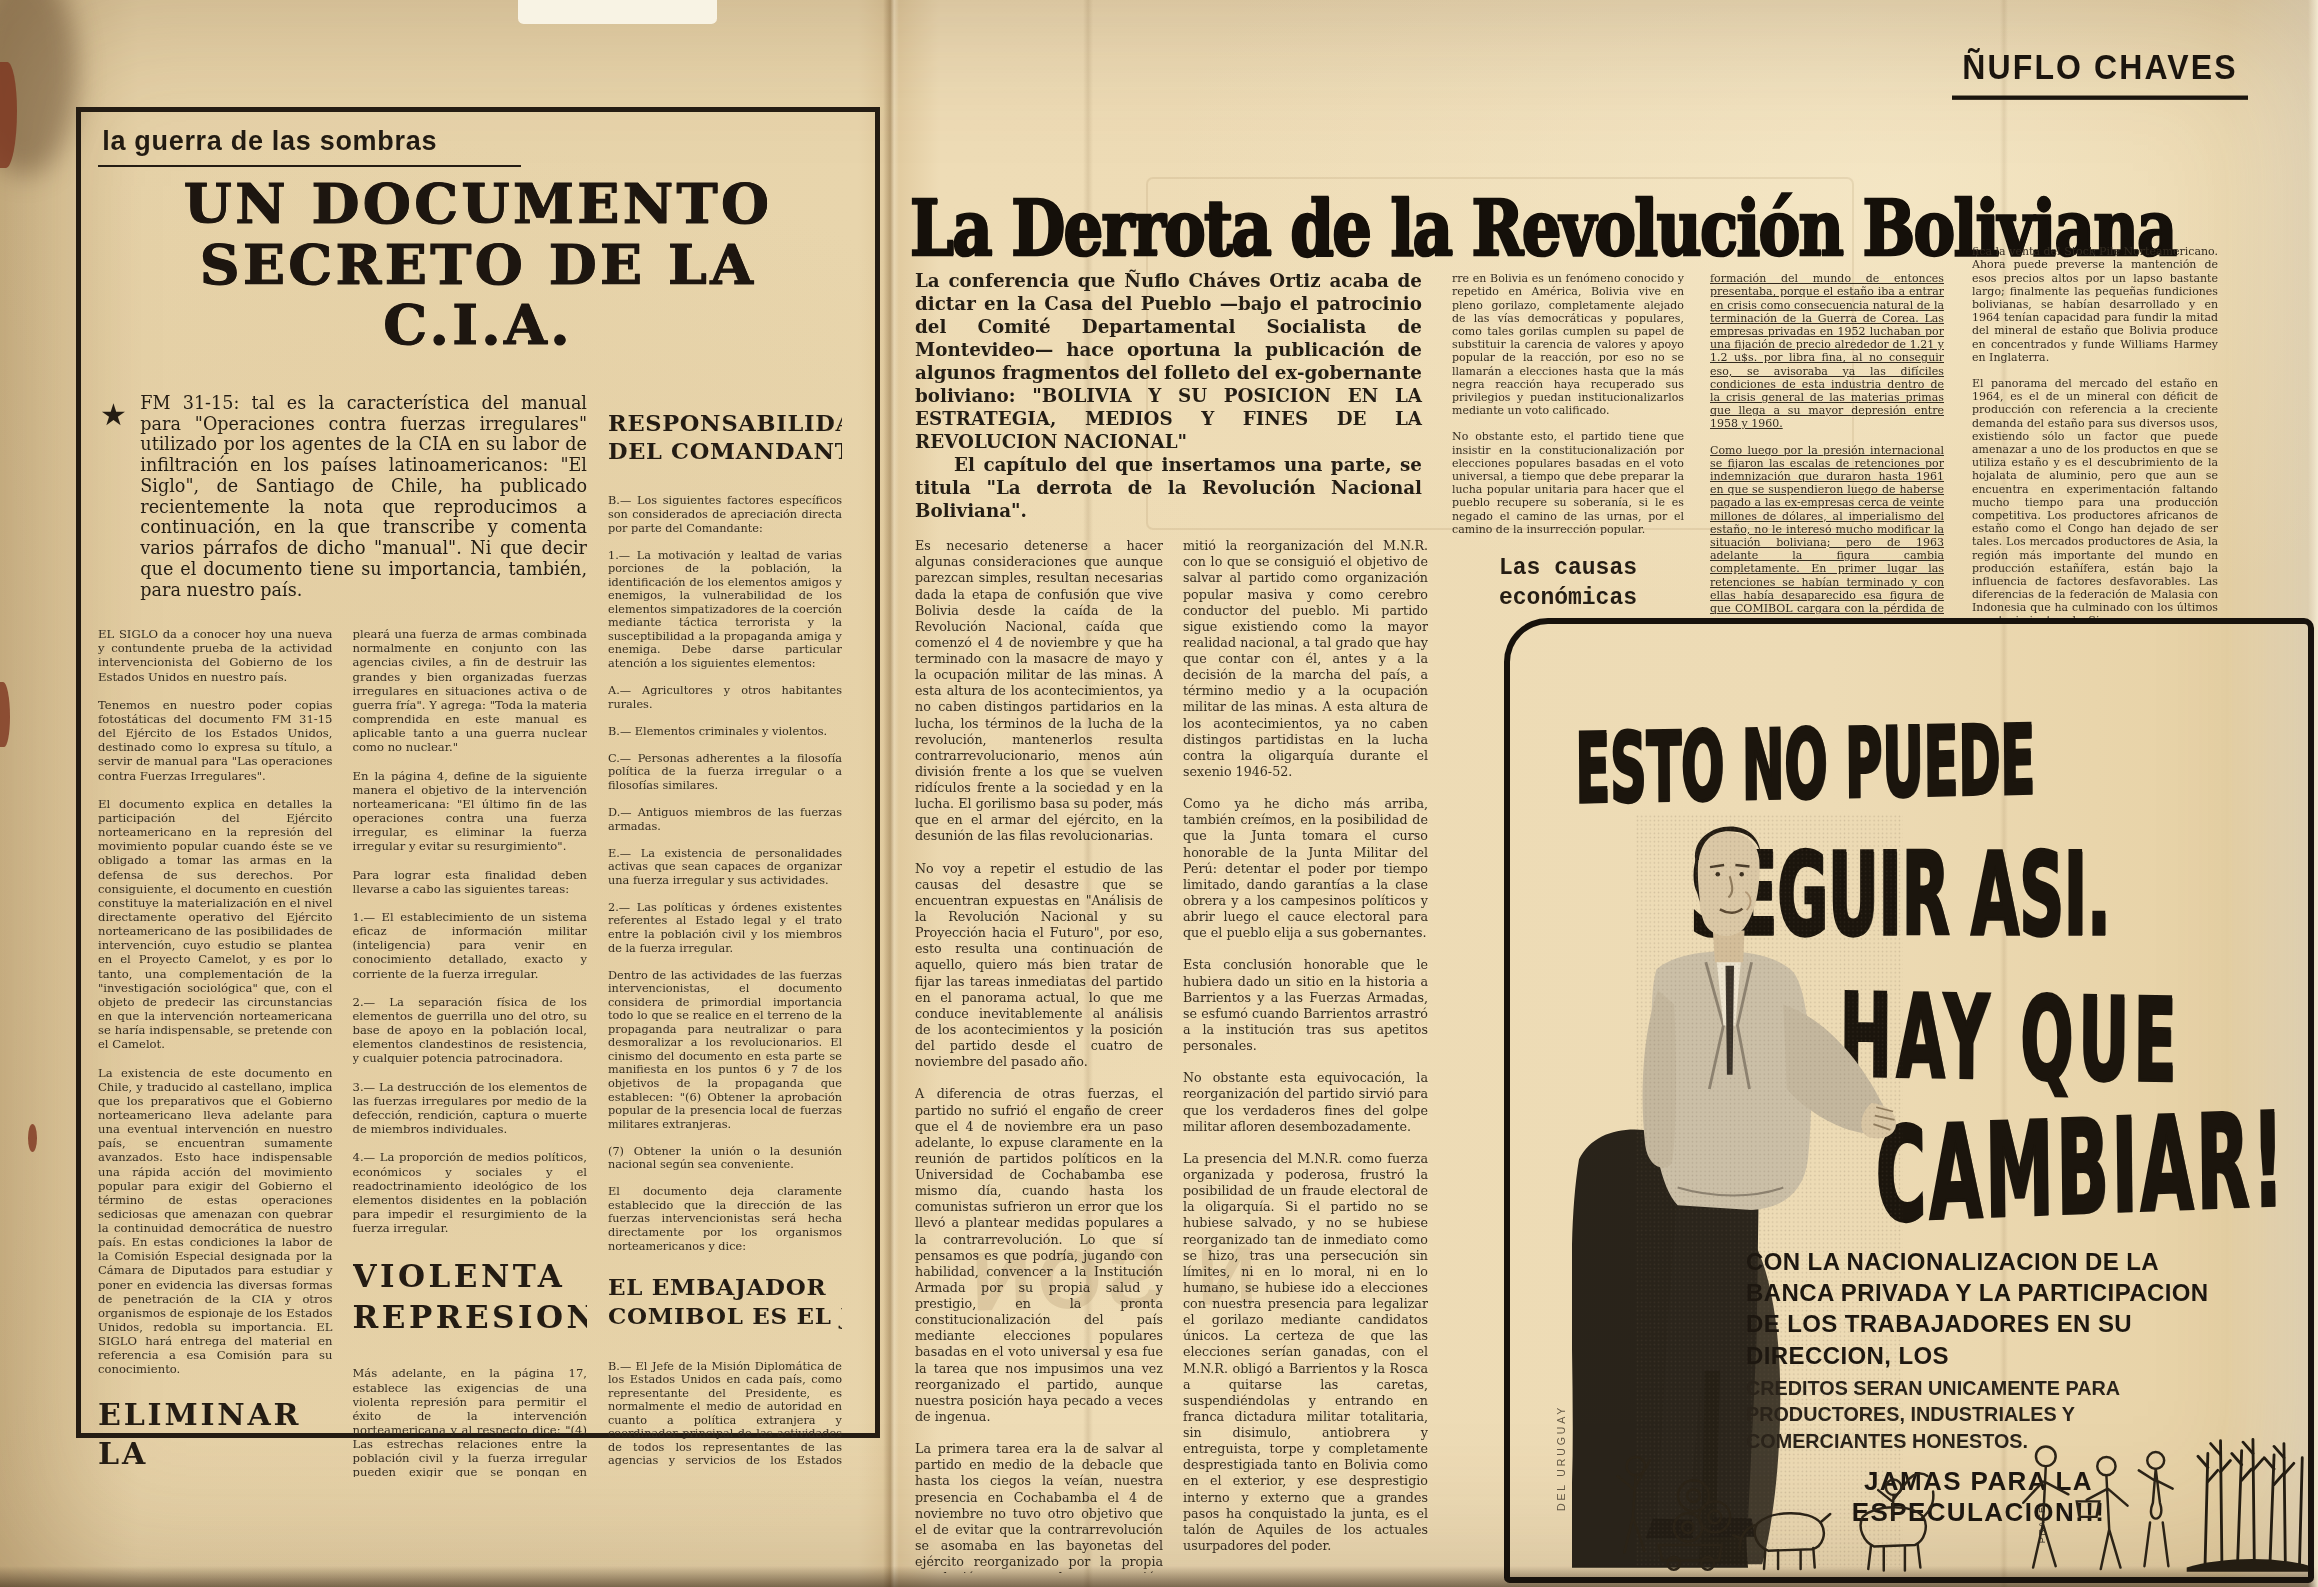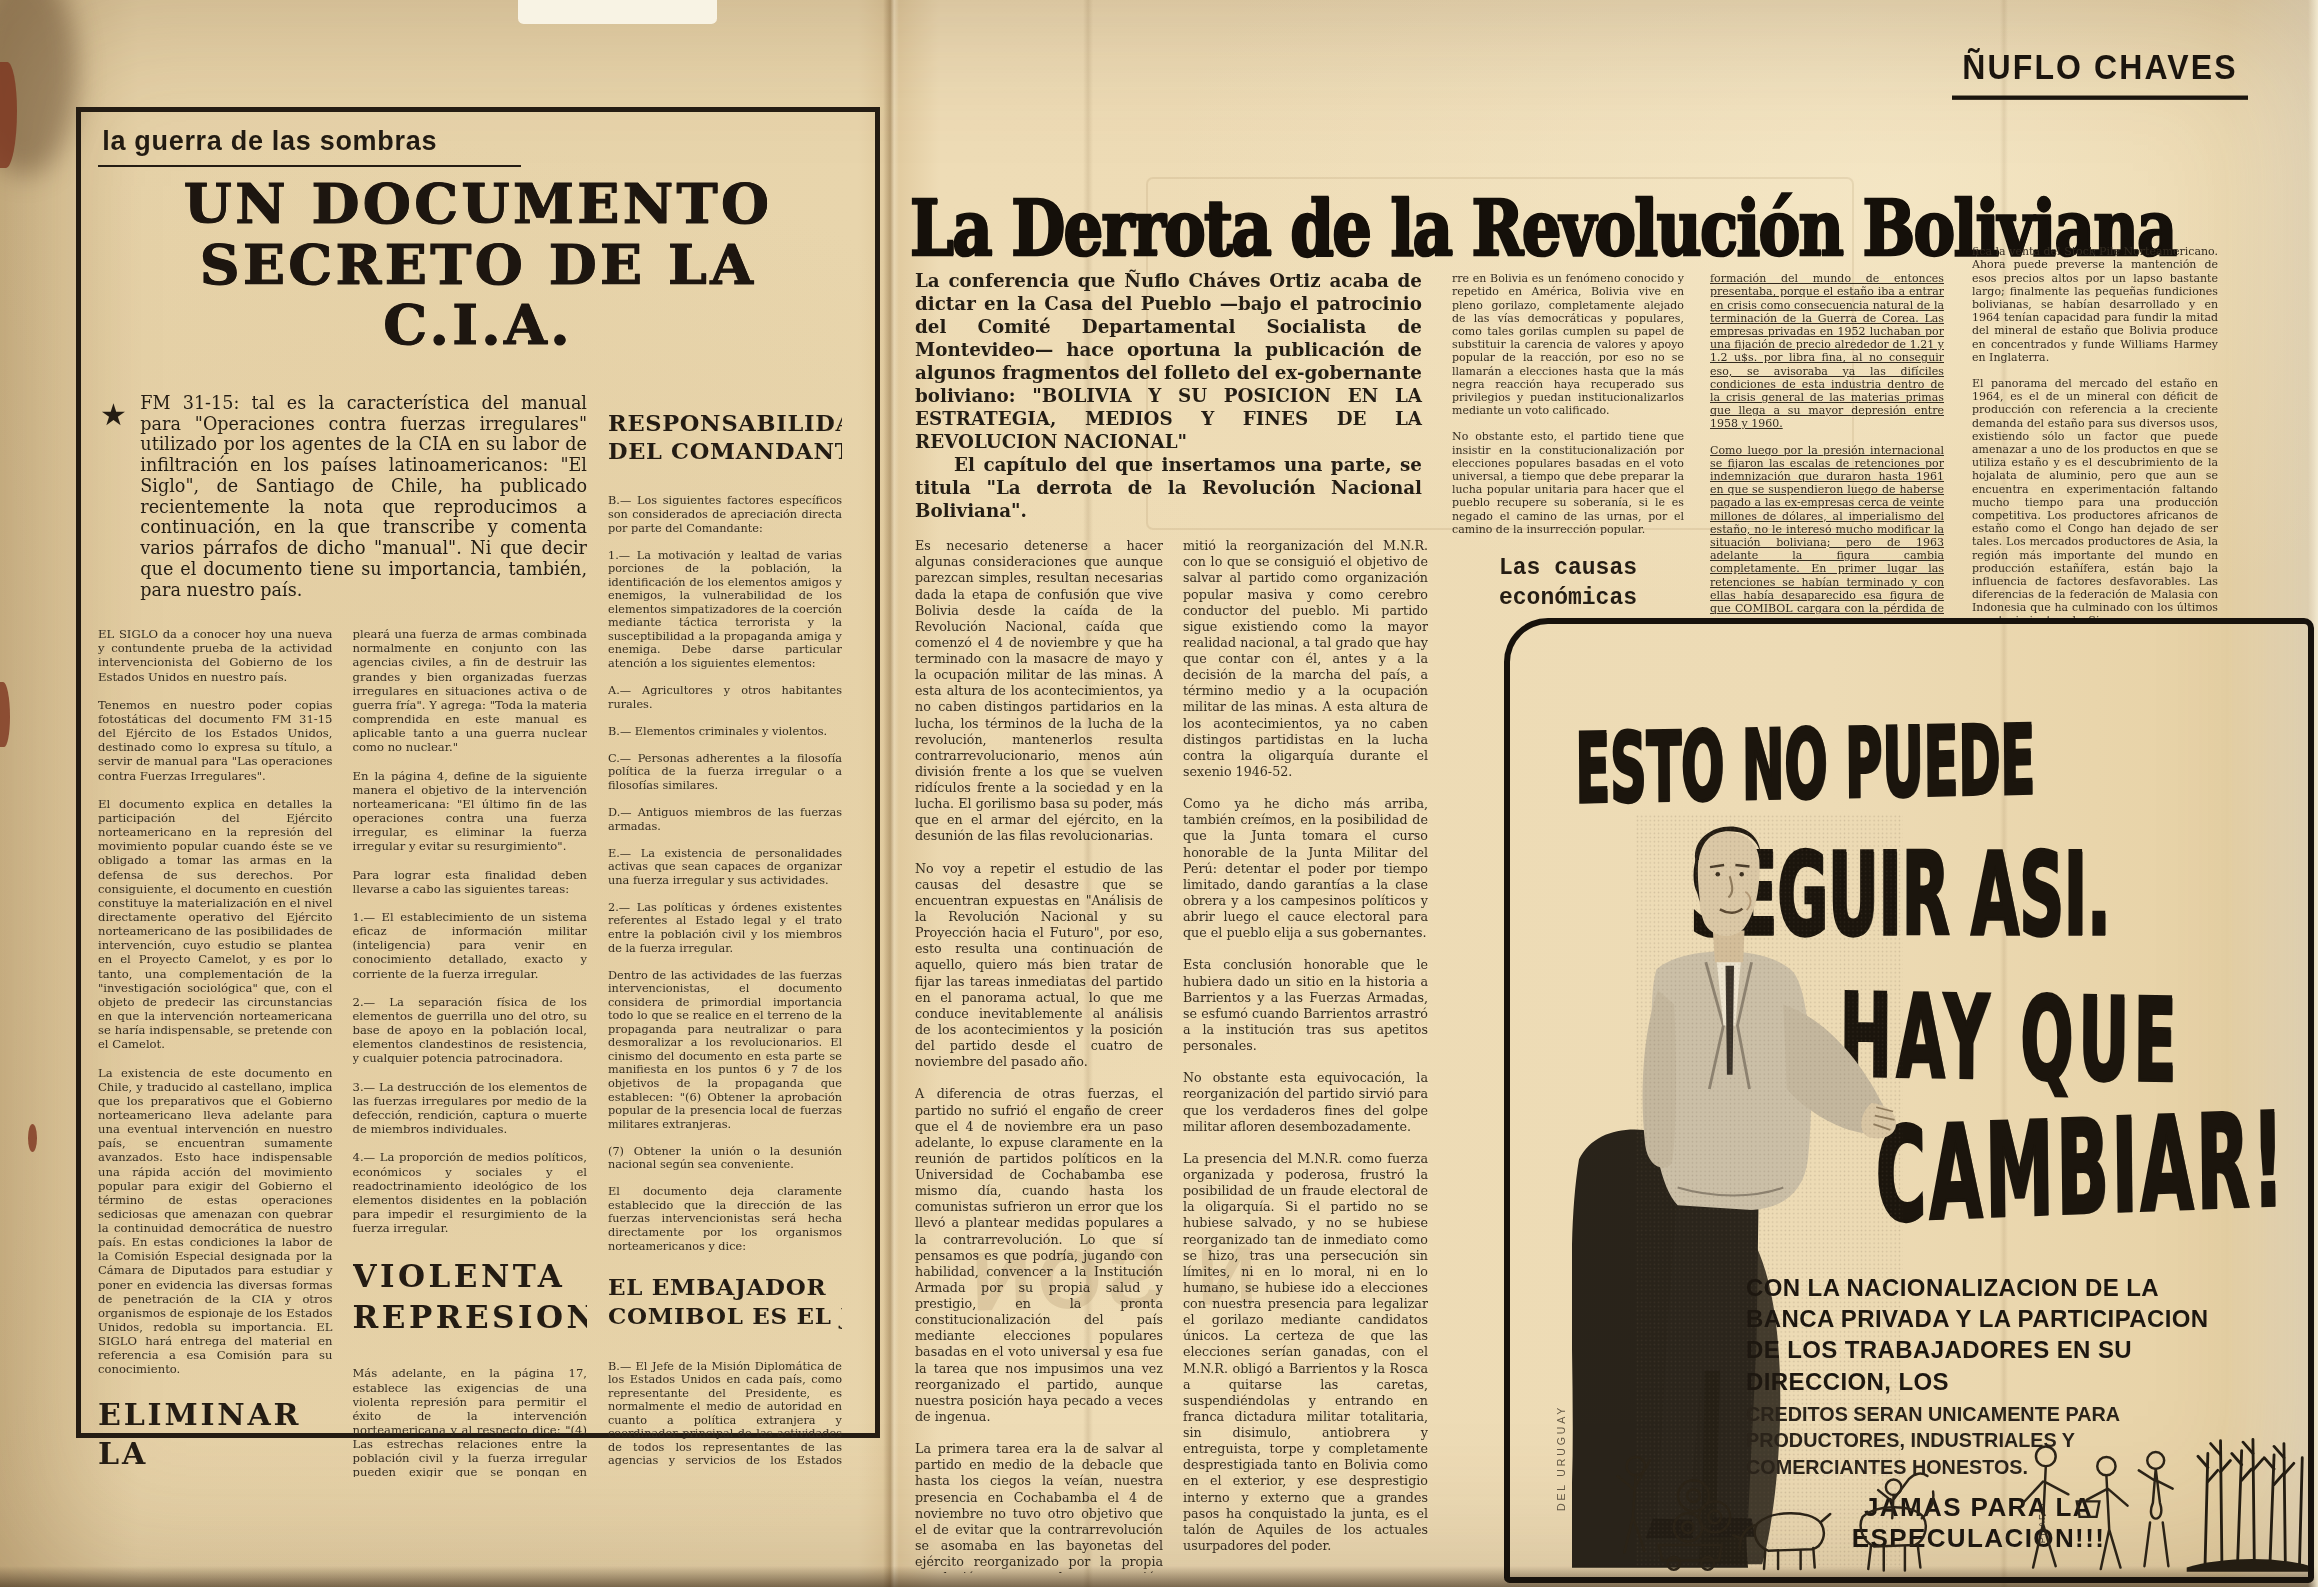--- a/index.html
+++ b/index.html
@@ -60,21 +60,21 @@
   #causas-h{font-size:23px;line-height:1.3;margin:18.3px -20px 14px;}
   
   #adbox{position:absolute;left:1504px;top:618px;width:810px;height:965px;border:6.3px solid #17120c;border-radius:44px 10px 5.6px 5.6px;box-sizing:border-box;overflow:hidden;}
   .ad-line{position:absolute;font-family:"DejaVu Sans",sans-serif;font-weight:bold;color:#1b150d;-webkit-text-stroke:2.1px #1b150d;text-shadow:1.4px 0.7px rgba(27,21,13,.75);transform-origin:top left;white-space:nowrap;}
   #adl1{left:65px;top:89px;font-size:59px;transform:scale(.86,1.62) rotate(-.6deg);}
   #adl2{left:180px;top:204px;font-size:69px;transform:scale(.9,1.66);}
   #adl3{left:330px;top:345px;font-size:69px;letter-spacing:5.6px;transform:scale(.9,1.66) rotate(.5deg);}
   #adl4{left:365px;top:476px;font-size:76px;letter-spacing:3.5px;transform:scale(.9,1.7) rotate(-1.2deg);}
   #manfig{position:absolute;left:62px;top:169px;width:331px;height:775px;}
   #vertcap{position:absolute;left:45px;top:662px;height:225px;writing-mode:vertical-rl;transform:rotate(180deg);font-family:"Liberation Sans",sans-serif;font-size:10.6px;letter-spacing:2.8px;color:#4a4031;opacity:.85;}
-  #adcaption{position:absolute;left:236px;top:648px;width:465px;font-family:"Liberation Sans",sans-serif;color:#1d1710;}
+  #adcaption{position:absolute;left:236px;top:622px;width:465px;font-family:"Liberation Sans",sans-serif;color:#1d1710;}
   #cap-bold{font-weight:bold;font-size:24px;line-height:1.3;letter-spacing:0.4px;}
   #cap-light{font-weight:bold;font-size:20.4px;line-height:1.3;margin-top:4.2px;color:#2a231a;transform:scaleX(.97);transform-origin:left;}
   #cap-final{font-weight:bold;font-size:26px;letter-spacing:1.4px;margin-top:11.3px;text-align:center;}
   #adillus{position:absolute;left:99px;top:787px;width:701px;height:161px;}
   #prafel{position:absolute;left:527px;top:875px;writing-mode:vertical-rl;transform:rotate(180deg);font-family:"Liberation Sans",sans-serif;font-size:9.2px;letter-spacing:1.4px;color:#2a241c;}
 </style>
 </head>
 <body>
 
 <div id="sheet" class="noclick">

